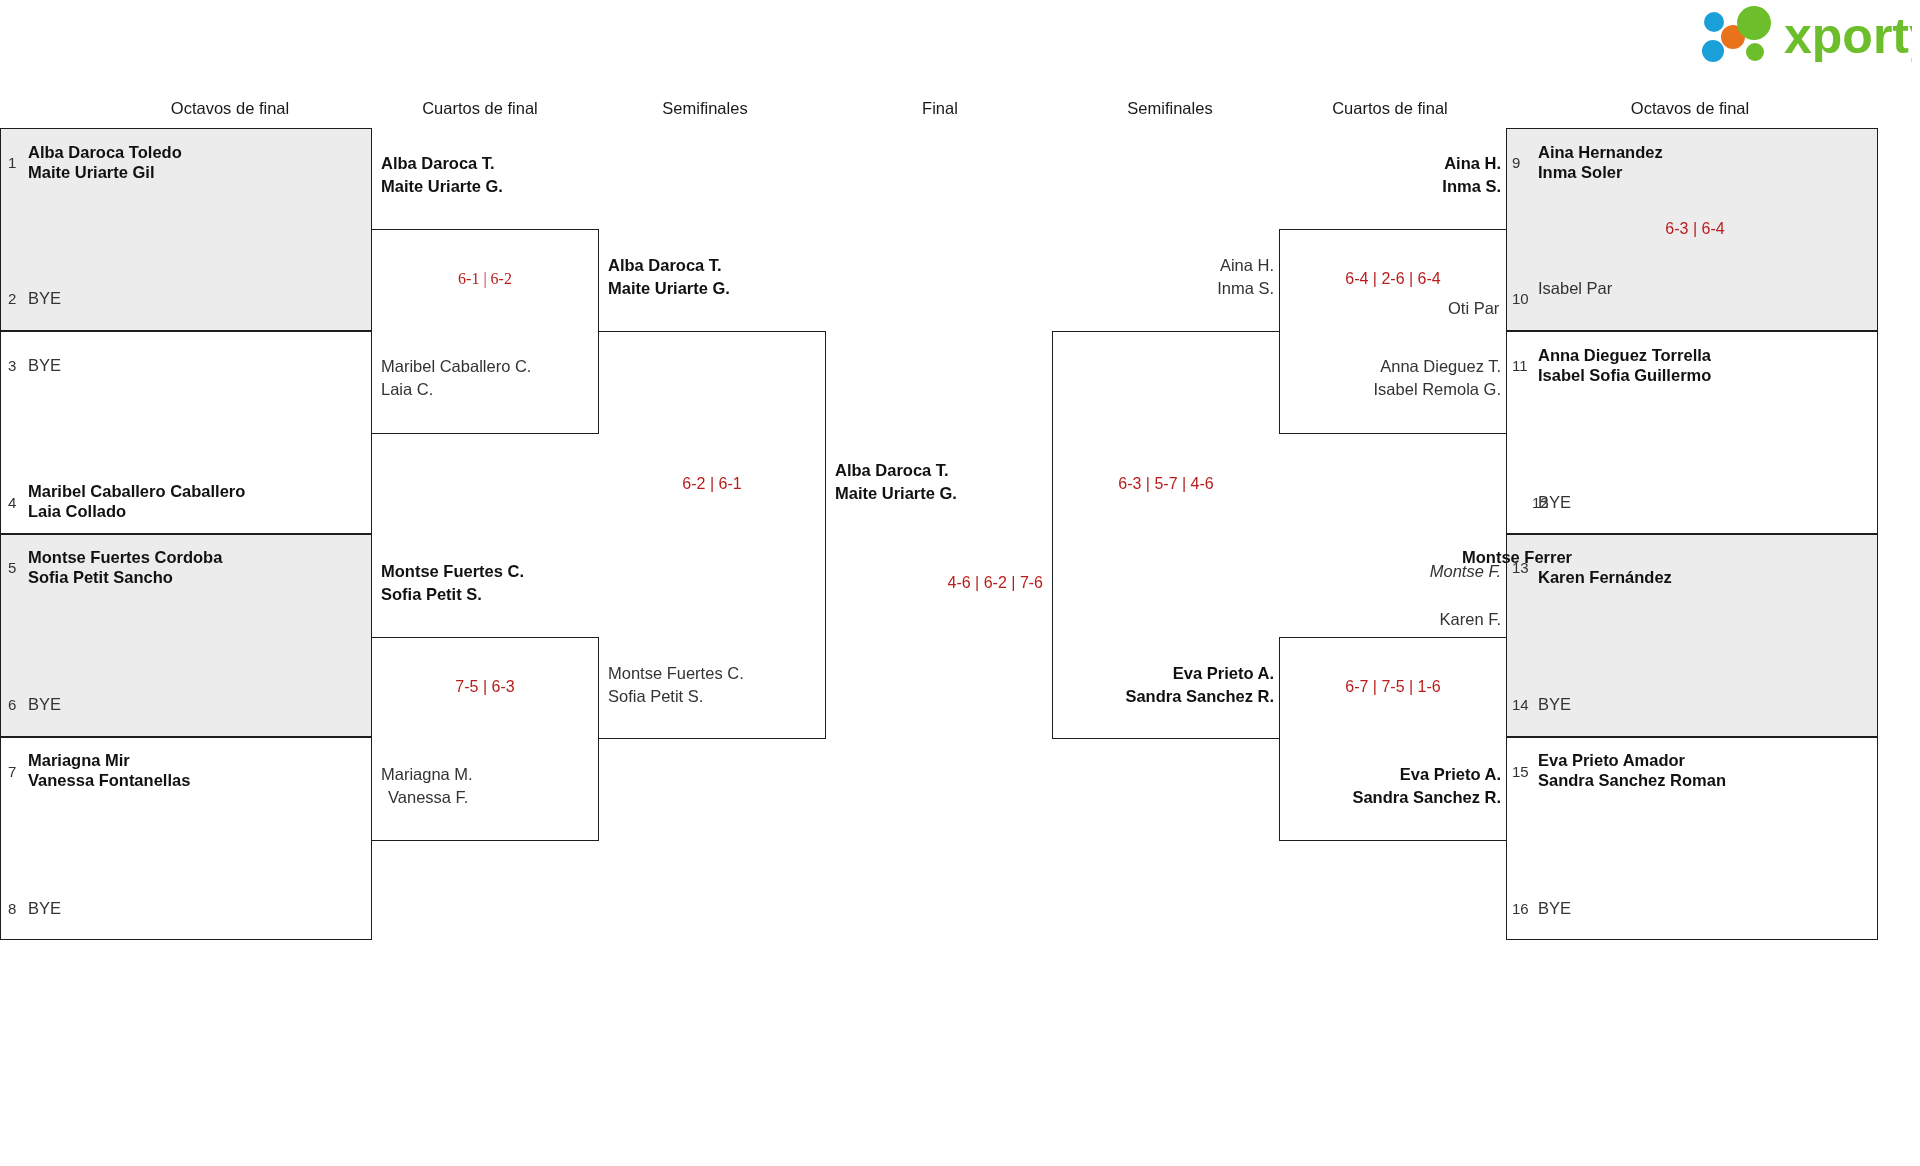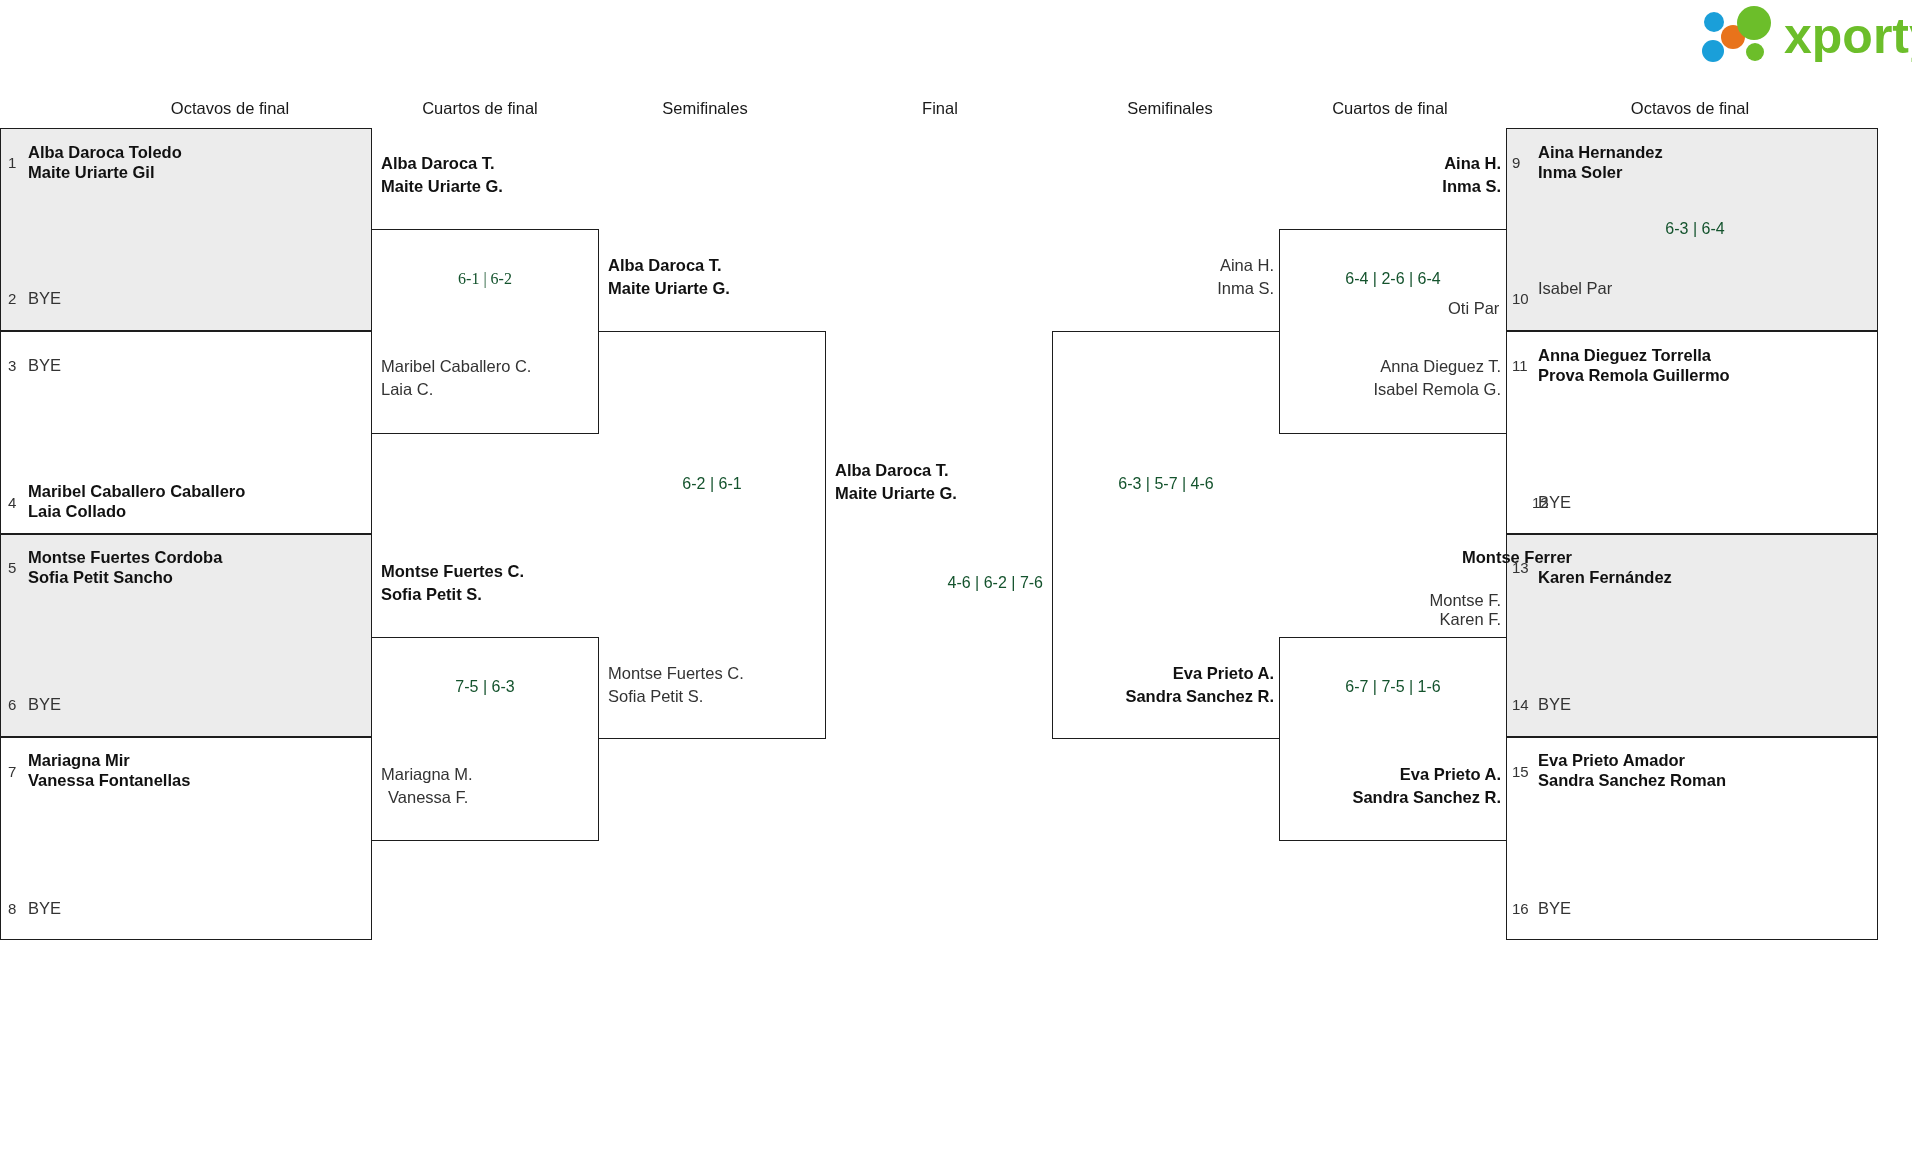--- a/index.html
+++ b/index.html
@@ -29,21 +29,21 @@
   .connector{position:absolute;box-sizing:border-box;background:transparent;}
   .conn-right{border:1px solid #1d1d1d;border-left:none;}
   .conn-left{border:1px solid #1d1d1d;border-right:none;}
   .conn-final{border-left:1px solid #1d1d1d;border-right:1px solid #1d1d1d;border-top:none;border-bottom:none;}
 
   .seednum{position:absolute;font-size:15px;color:#333;line-height:16px;}
   .teamname{position:absolute;font-size:16.5px;line-height:19.5px;white-space:nowrap;}
   .teamname.win{font-weight:700;color:#111;}
   .teamname.lose{font-weight:400;color:#333;}
   .teamname.bye{font-weight:400;color:#333;font-size:16.5px;}
-  .score{position:absolute;font-size:16px;color:#14532d;white-space:nowrap;line-height:18px;}
+  .score{position:absolute;font-size:16px;color:#b91c1c;white-space:nowrap;line-height:18px;}
   .r{text-align:right;}
   .c{text-align:center;}
 </style>
 </head>
 <body>
 
 <div id="header">
   <div id="title-block">
   </div>
   <div id="logo">
@@ -128,39 +128,39 @@
 <div class="teamname win r" style="left:1052px;top:687px;width:222px;">Sandra Sanchez R.</div>
 
 <div class="connector conn-left" style="left:1279px;top:229px;width:228px;height:205px;"></div>
 <div class="teamname win r" style="left:1285px;top:154px;width:216px;">Aina H.</div>
 <div class="teamname win r" style="left:1285px;top:177px;width:216px;">Inma S.</div>
 <div class="score c" style="left:1289px;top:270px;width:208px;">6-4 | 2-6 | 6-4</div>
 <div class="teamname lose r" style="left:1285px;top:357px;width:216px;">Anna Dieguez T.</div>
 <div class="teamname lose r" style="left:1285px;top:380px;width:216px;">Isabel Remola G.</div>
 
 <div class="connector conn-left" style="left:1279px;top:637px;width:228px;height:204px;"></div>
-<div class="teamname lose r" style="left:1285px;top:591px;width:216px;">Montse F.</div>
+<div class="teamname lose r" style="left:1285px;top:562px;width:216px;font-style:italic;">Montse F.</div>
 <div class="teamname lose r" style="left:1285px;top:610px;width:216px;">Karen F.</div>
 <div class="score c" style="left:1289px;top:678px;width:208px;">6-7 | 7-5 | 1-6</div>
 <div class="teamname win r" style="left:1285px;top:765px;width:216px;">Eva Prieto A.</div>
 <div class="teamname win r" style="left:1285px;top:788px;width:216px;">Sandra Sanchez R.</div>
 
 <div class="seedbox shaded" style="left:1506px;top:128px;width:372px;height:203px;"></div>
 <div class="seednum" style="left:1512px;top:155px;width:18px;">9</div>
 <div class="teamname win" style="left:1538px;top:143px;">Aina Hernandez</div>
 <div class="teamname win" style="left:1538px;top:163px;">Inma Soler</div>
 <div class="score c" style="left:1530px;top:220px;width:330px;">6-3 | 6-4</div>
 <div class="seednum" style="left:1512px;top:291px;width:18px;">10</div>
 <div class="teamname lose" style="left:1538px;top:279px;">Isabel Par</div>
 <div class="teamname lose" style="left:1448px;top:299px;">Oti Par</div>
 
 <div class="seedbox plain" style="left:1506px;top:331px;width:372px;height:203px;"></div>
 <div class="seednum" style="left:1512px;top:358px;width:18px;">11</div>
 <div class="teamname win" style="left:1538px;top:346px;">Anna Dieguez Torrella</div>
-<div class="teamname win" style="left:1538px;top:366px;">Prova Remola Guillermo</div>
+<div class="teamname win" style="left:1538px;top:366px;">Isabel Sofia Guillermo</div>
 <div class="seednum" style="left:1512px;top:495px;width:18px;margin-left:20px;">12</div>
 <div class="teamname bye" style="left:1538px;top:493px;">BYE</div>
 
 <div class="seedbox shaded" style="left:1506px;top:534px;width:372px;height:203px;"></div>
 <div class="seednum" style="left:1512px;top:560px;width:18px;">13</div>
 <div class="teamname win" style="left:1462px;top:548px;">Montse Ferrer</div>
 <div class="teamname win" style="left:1538px;top:568px;">Karen Fernández</div>
 <div class="seednum" style="left:1512px;top:697px;width:18px;">14</div>
 <div class="teamname bye" style="left:1538px;top:695px;">BYE</div>
 

